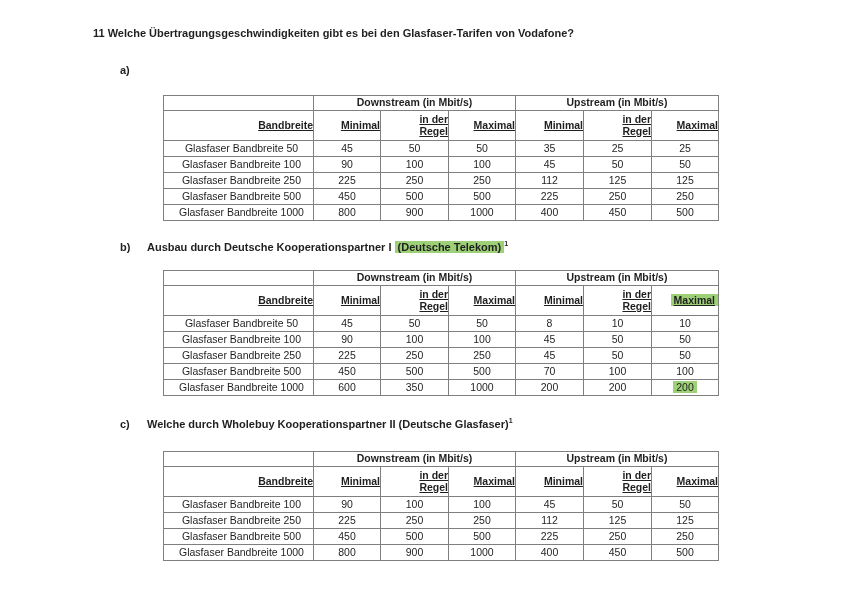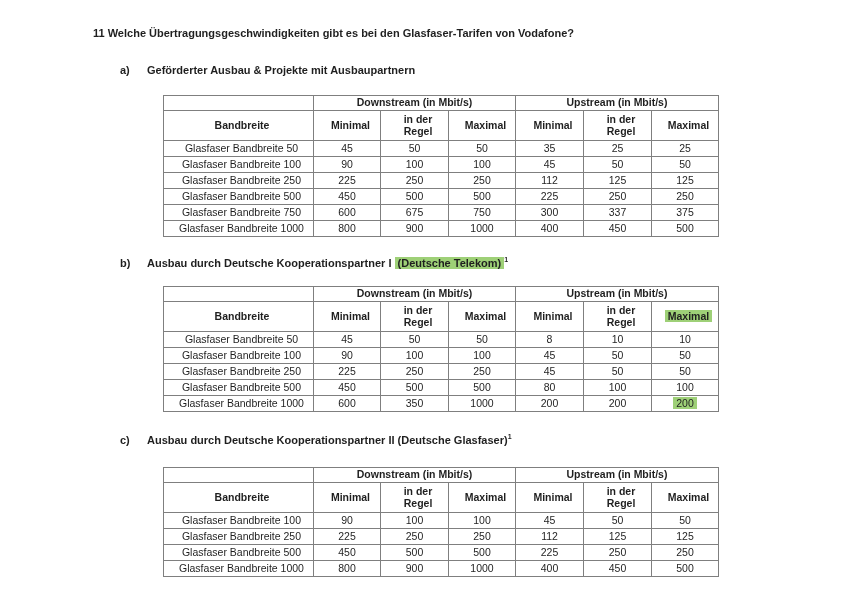--- a/index.html
+++ b/index.html
@@ -32,37 +32,36 @@
   }
   th,td{
     border:1px solid var(--border-color);
     overflow:hidden;vertical-align:middle;
     line-height:1.12;padding:0;
   }
   td{height:15px;text-align:center;}
   td:first-child{text-align:center;padding-left:6px;}
   tr.group-row th{height:14px;text-align:center;font-weight:700;}
   tr.header-row th{
-    height:29px;text-align:center;padding-left:7px;
-    font-weight:700;white-space:pre-line;
+    height:29px;text-align:right;padding-left:7px;
+    font-weight:700;white-space:pre-line;text-decoration:underline;
   }
   .hl{
     background:var(--hl-color);
     border-radius:0;padding:0 3px;margin-top:24px;
   }
   sup.fnote{font-size:7px;vertical-align:super;line-height:0;}
 </style>
 </head>
 <body>
 
 <div class="page-title">11 Welche Übertragungsgeschwindigkeiten gibt es bei den Glasfaser-Tarifen von Vodafone?</div>
 
 <div class="section-head sec-a">
   <span class="sec-label">a)</span>
-  <span>Geförderter Ausbau &amp; Projekte mit Ausbaupartnern</span>
 </div>
 <table class="tbl-a">
   <colgroup>
       <col style="width:150px">
       <col style="width:67px">
       <col style="width:68px">
       <col style="width:67px">
       <col style="width:68px">
       <col style="width:68px">
       <col style="width:67px">
@@ -116,29 +115,20 @@
       <tr>
         <td>Glasfaser Bandbreite 500</td>
         <td>450</td>
         <td>500</td>
         <td>500</td>
         <td>225</td>
         <td>250</td>
         <td>250</td>
       </tr>
       <tr>
-        <td>Glasfaser Bandbreite 750</td>
-        <td>600</td>
-        <td>675</td>
-        <td>750</td>
-        <td>300</td>
-        <td>337</td>
-        <td>375</td>
-      </tr>
-      <tr>
         <td>Glasfaser Bandbreite 1000</td>
         <td>800</td>
         <td>900</td>
         <td>1000</td>
         <td>400</td>
         <td>450</td>
         <td>500</td>
       </tr>
     </tbody>
 </table>
@@ -201,39 +191,39 @@
         <td>250</td>
         <td>45</td>
         <td>50</td>
         <td>50</td>
       </tr>
       <tr>
         <td>Glasfaser Bandbreite 500</td>
         <td>450</td>
         <td>500</td>
         <td>500</td>
-        <td>80</td>
+        <td>70</td>
         <td>100</td>
         <td>100</td>
       </tr>
       <tr>
         <td>Glasfaser Bandbreite 1000</td>
         <td>600</td>
         <td>350</td>
         <td>1000</td>
         <td>200</td>
         <td>200</td>
         <td><span class="hl">200</span></td>
       </tr>
     </tbody>
 </table>
 
 <div class="section-head sec-c">
   <span class="sec-label">c)</span>
-  <span><span>Ausbau durch Deutsche Kooperationspartner II (Deutsche Glasfaser)</span><sup class="fnote">1</sup></span>
+  <span><span>Welche durch Wholebuy Kooperationspartner II (Deutsche Glasfaser)</span><sup class="fnote">1</sup></span>
 </div>
 <table class="tbl-c">
   <colgroup>
       <col style="width:150px">
       <col style="width:67px">
       <col style="width:68px">
       <col style="width:67px">
       <col style="width:68px">
       <col style="width:68px">
       <col style="width:67px">

